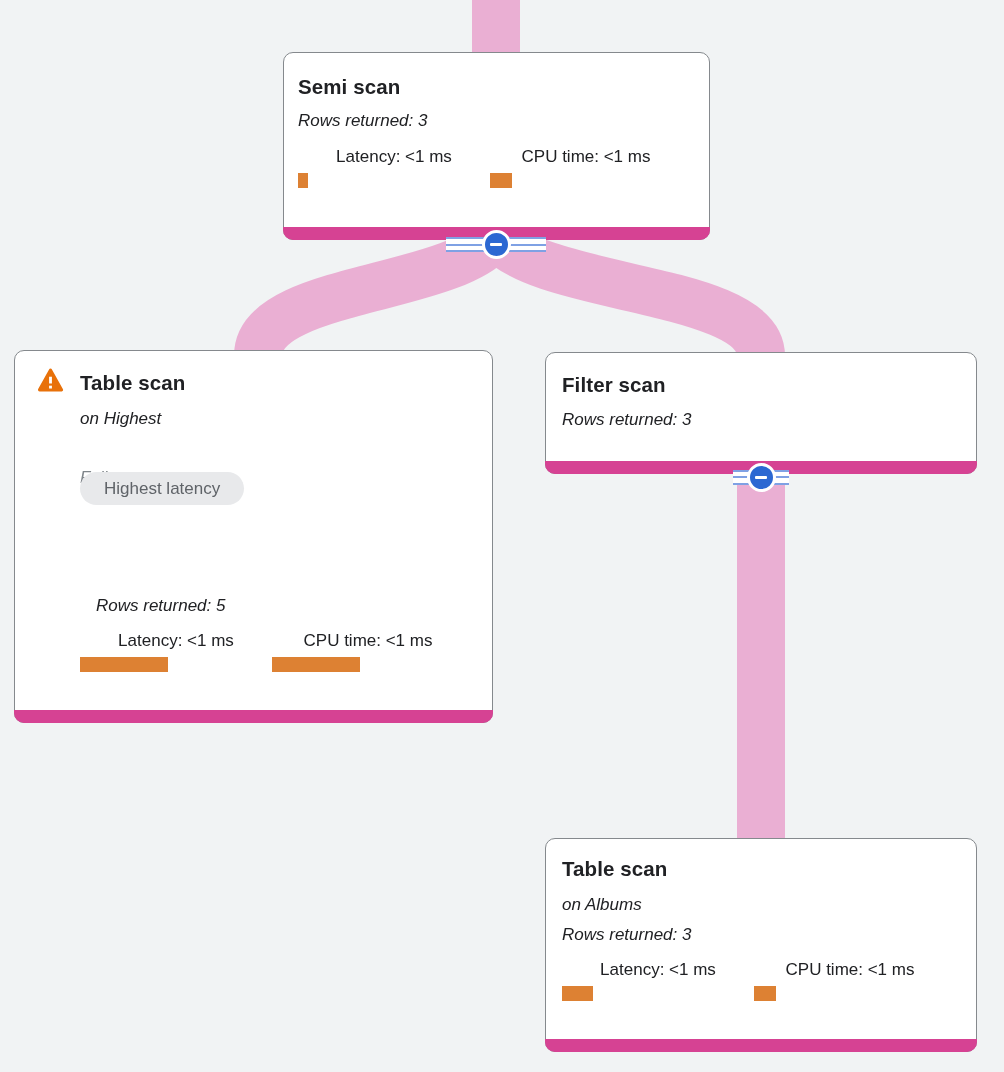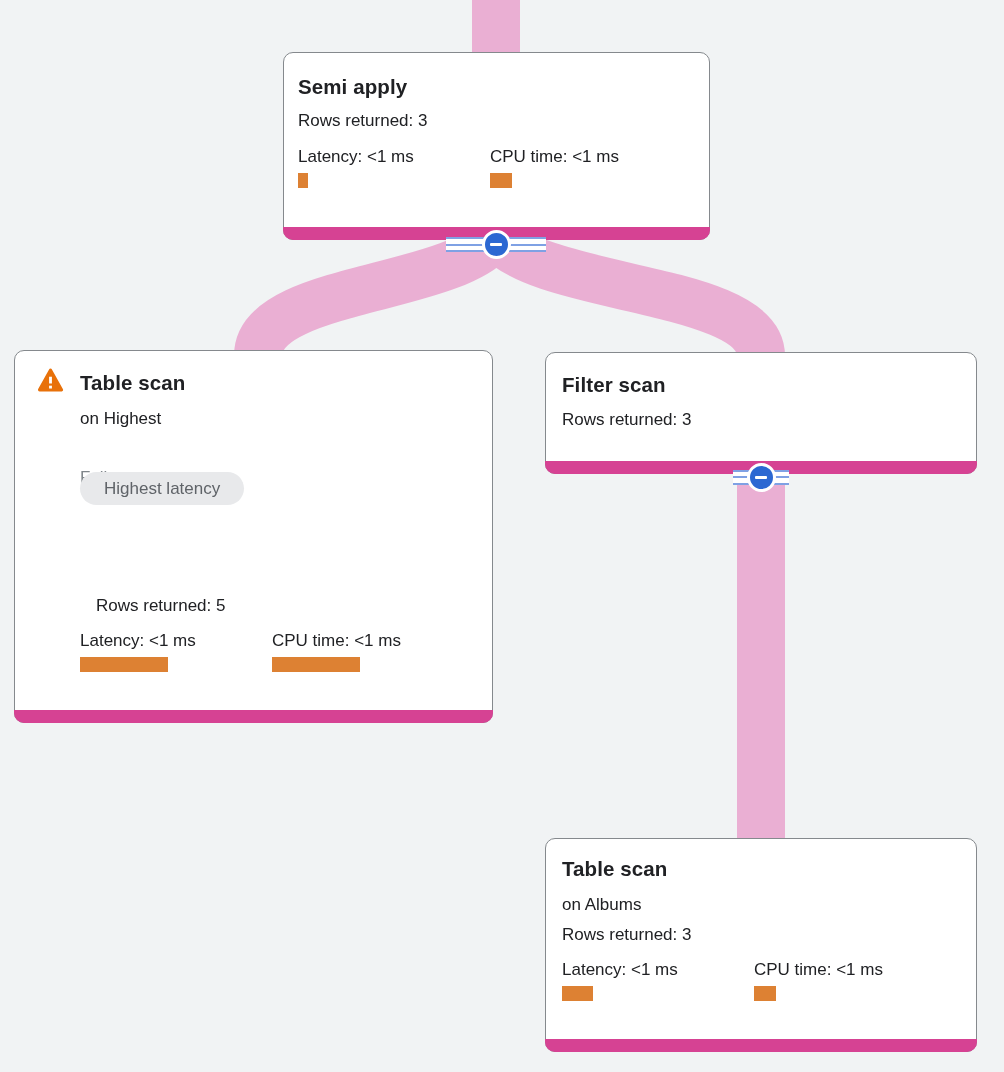--- a/index.html
+++ b/index.html
@@ -36,20 +36,21 @@
     font-weight:600;
     color:#202124;
     letter-spacing:0.1px;
     white-space:nowrap;
   }
   .node-line {
     position:absolute;
     font-size:17px;
     color:#202124;
     white-space:nowrap;
+    font-style:italic;
   }
   .muted { color:#80868b; }
 
   .warning-badge {
     position:absolute;
     width:27px; height:24px;
   }
 
   .chips {
     position:absolute;
@@ -65,21 +66,21 @@
     padding:0 24px;
     display:inline-flex; align-items:center;
     white-space:nowrap;
   }
 
   .metrics {
     position:absolute;
     display:flex;
   }
   .metric { width:192px; }
-  .metric-label { font-size:17px; color:#202124; white-space:nowrap; }
+  .metric-label { font-size:17px; color:#202124; white-space:nowrap;text-align:center; }
   .bar {
     height:15px;
     background:#dd8133;
     margin-top:6px;
   }
   .bar.w10 { width:10px; }
   .bar.w22 { width:22px; }
   .bar.w31 { width:31px; }
   .bar.w88 { width:88px; }
 
@@ -123,21 +124,21 @@
 <div class="canvas">
 
   <svg class="edges" width="1004" height="1072" viewBox="0 0 1004 1072">
     <rect x="472" y="0" width="48" height="56" fill="#eaafd3"></rect>
     <path d="M 496 236 C 452 292, 258 286, 258 356" stroke="#eaafd3" stroke-width="48" fill="none"></path>
     <path d="M 496 236 C 540 292, 761 286, 761 356" stroke="#eaafd3" stroke-width="48" fill="none"></path>
     <rect x="737" y="458" width="48" height="382" fill="#eaafd3"></rect>
   </svg>
 
   <div class="node" id="node-semi-apply">
-    <div class="node-title" style="left:14px; top:22px;">Semi apply</div>
+    <div class="node-title" style="left:14px; top:22px;">Semi scan</div>
     <div class="node-line" style="left:14px; top:58px;">Rows returned: 3</div>
     <div class="metrics" style="left:14px; top:94px;">
       <div class="metric">
         <div class="metric-label">Latency: &lt;1 ms</div>
         <div class="bar w10"></div>
       </div>
       <div class="metric">
         <div class="metric-label">CPU time: &lt;1 ms</div>
         <div class="bar w22"></div>
       </div>

